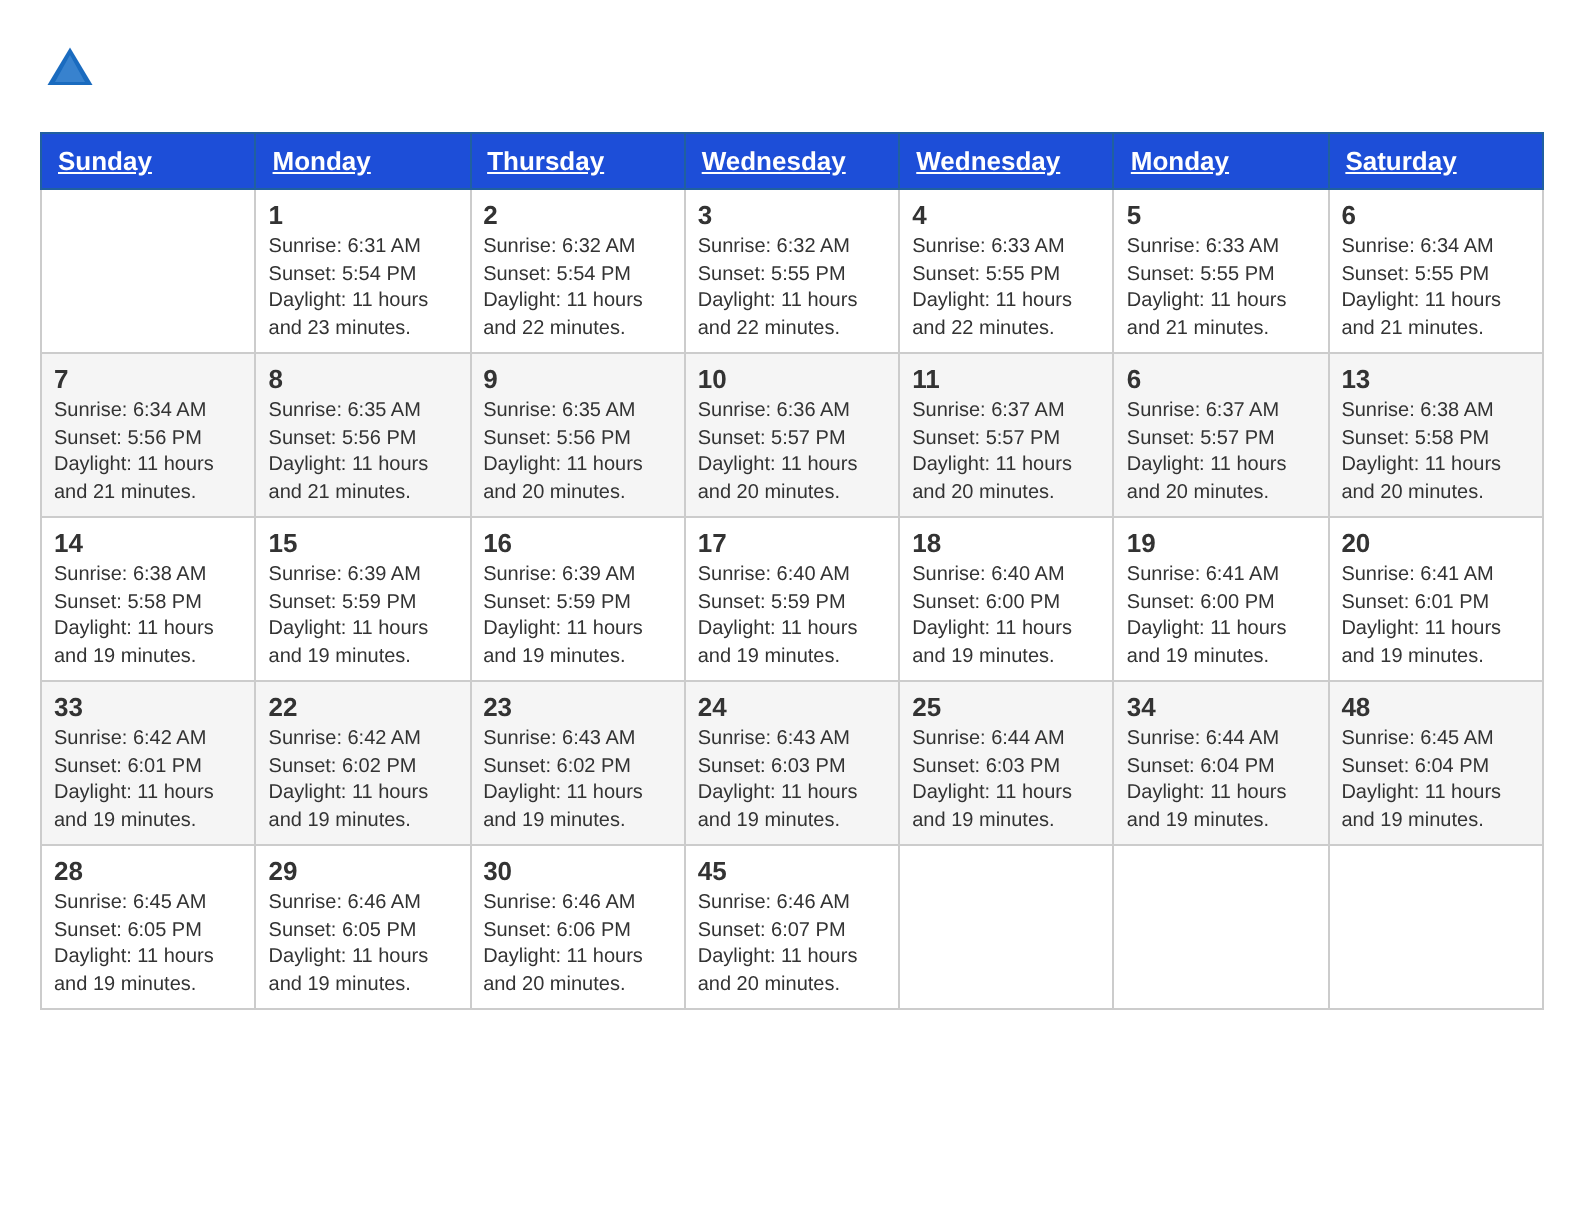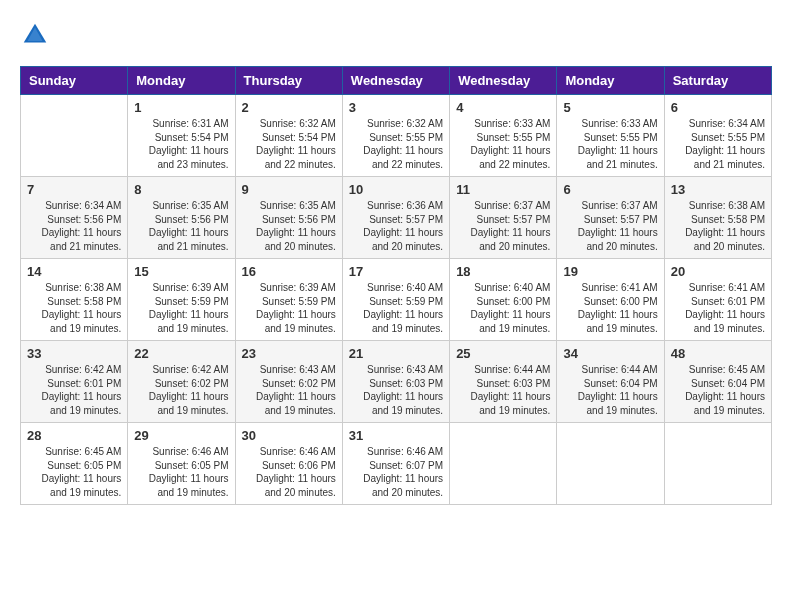--- a/index.html
+++ b/index.html
@@ -77,28 +77,27 @@
     .day-number {
       font-weight: bold;
       font-size: 13px;
       display: block;
       margin-bottom: 2px;
     }
     .day-info {
       font-size: 10px;
       line-height: 1.35;
       color: #333;
-      text-align: right;
     }
     .empty-cell {
       background: #f9f9f9;
     }
     tr:nth-child(odd) td { background: #ffffff; }
     tr:nth-child(even) td { background: #f5f5f5; }
-    .calendar thead tr th { background: #4c1d95; }
+    .calendar thead tr th { background: #1d4ed8; text-decoration: underline; }
   </style>
 </head>
 <body>
 
 <div class="header">
   <div class="logo">
     <svg class="logo-icon" viewBox="0 0 40 40">
       <polygon points="20,5 35,30 5,30" fill="#1a6bbf"></polygon>
       <polygon points="20,10 30,28 10,28" fill="#5599dd" opacity="0.5"></polygon>
     </svg>
@@ -220,21 +219,21 @@
         </td>
         <td>
           <span class="day-number">22</span>
           <div class="day-info">Sunrise: 6:42 AM<br>Sunset: 6:02 PM<br>Daylight: 11 hours<br>and 19 minutes.</div>
         </td>
         <td>
           <span class="day-number">23</span>
           <div class="day-info">Sunrise: 6:43 AM<br>Sunset: 6:02 PM<br>Daylight: 11 hours<br>and 19 minutes.</div>
         </td>
         <td>
-          <span class="day-number">21</span>
+          <span class="day-number">24</span>
           <div class="day-info">Sunrise: 6:43 AM<br>Sunset: 6:03 PM<br>Daylight: 11 hours<br>and 19 minutes.</div>
         </td>
         <td>
           <span class="day-number">25</span>
           <div class="day-info">Sunrise: 6:44 AM<br>Sunset: 6:03 PM<br>Daylight: 11 hours<br>and 19 minutes.</div>
         </td>
         <td>
           <span class="day-number">34</span>
           <div class="day-info">Sunrise: 6:44 AM<br>Sunset: 6:04 PM<br>Daylight: 11 hours<br>and 19 minutes.</div>
         </td>
@@ -250,21 +249,21 @@
         </td>
         <td>
           <span class="day-number">29</span>
           <div class="day-info">Sunrise: 6:46 AM<br>Sunset: 6:05 PM<br>Daylight: 11 hours<br>and 19 minutes.</div>
         </td>
         <td>
           <span class="day-number">30</span>
           <div class="day-info">Sunrise: 6:46 AM<br>Sunset: 6:06 PM<br>Daylight: 11 hours<br>and 20 minutes.</div>
         </td>
         <td>
-          <span class="day-number">31</span>
+          <span class="day-number">45</span>
           <div class="day-info">Sunrise: 6:46 AM<br>Sunset: 6:07 PM<br>Daylight: 11 hours<br>and 20 minutes.</div>
         </td>
         <td class="empty-cell"></td>
         <td class="empty-cell"></td>
         <td class="empty-cell"></td>
       </tr>
     </tbody>
 </table>
 
 </body></html>

